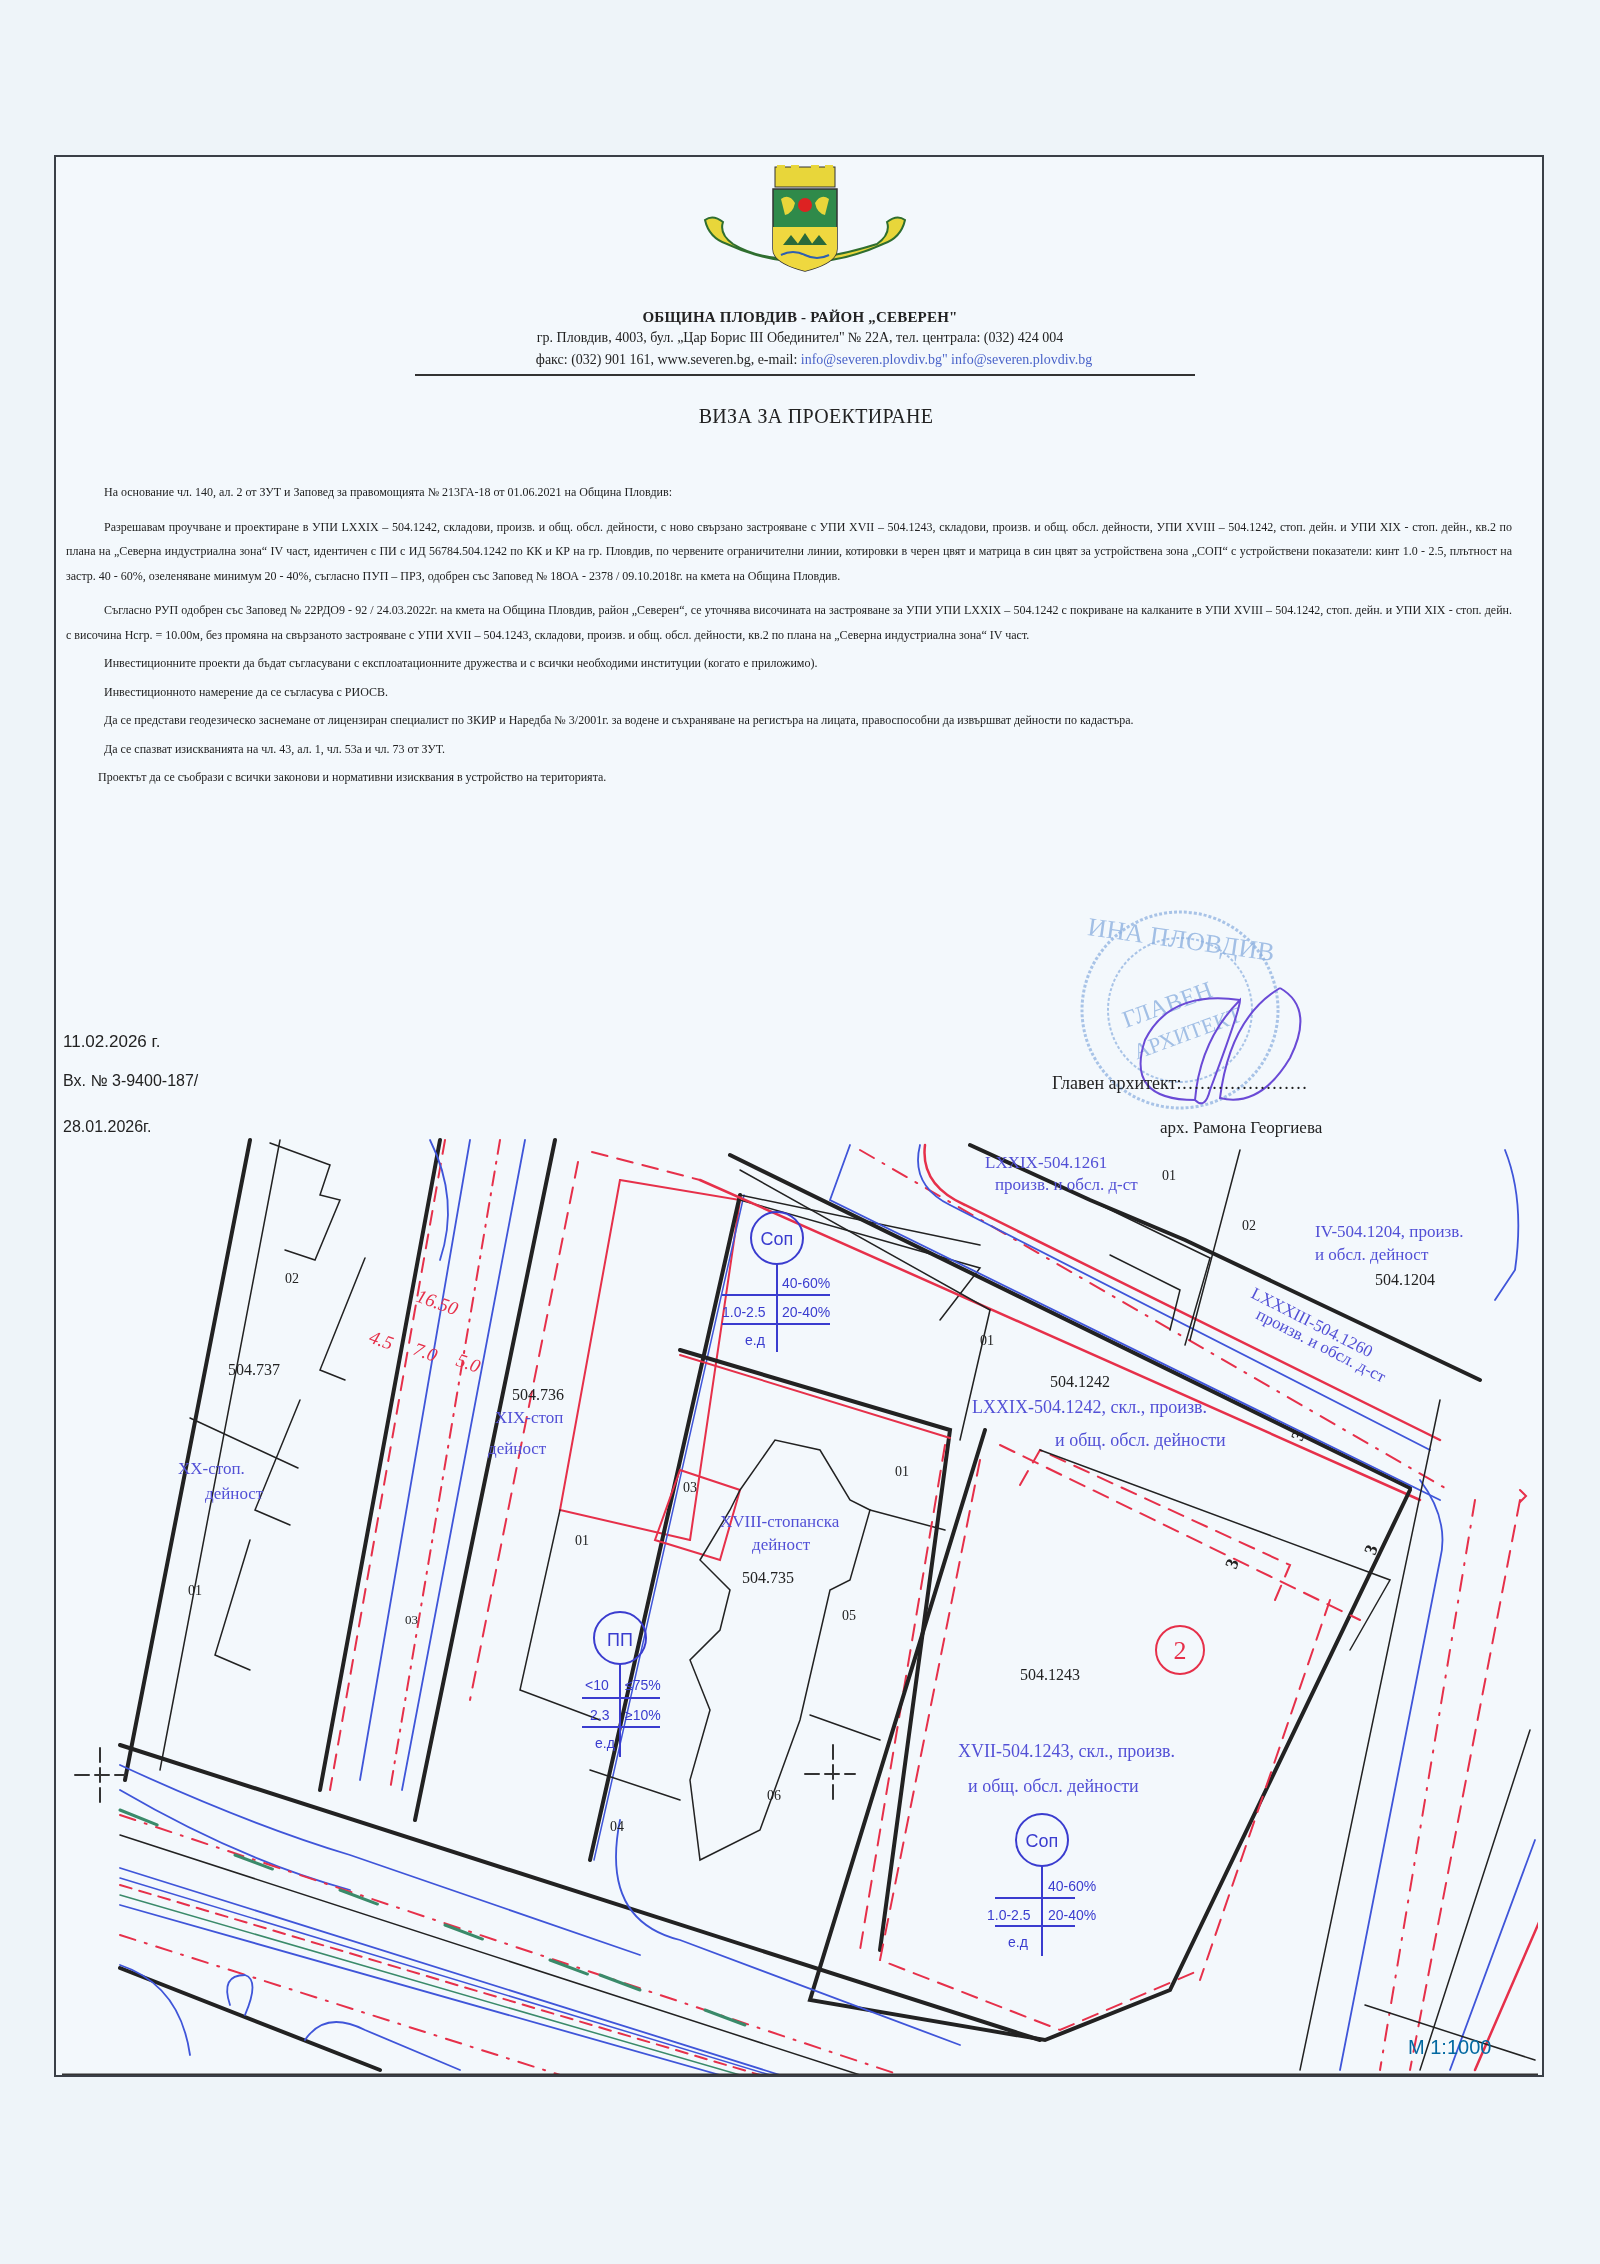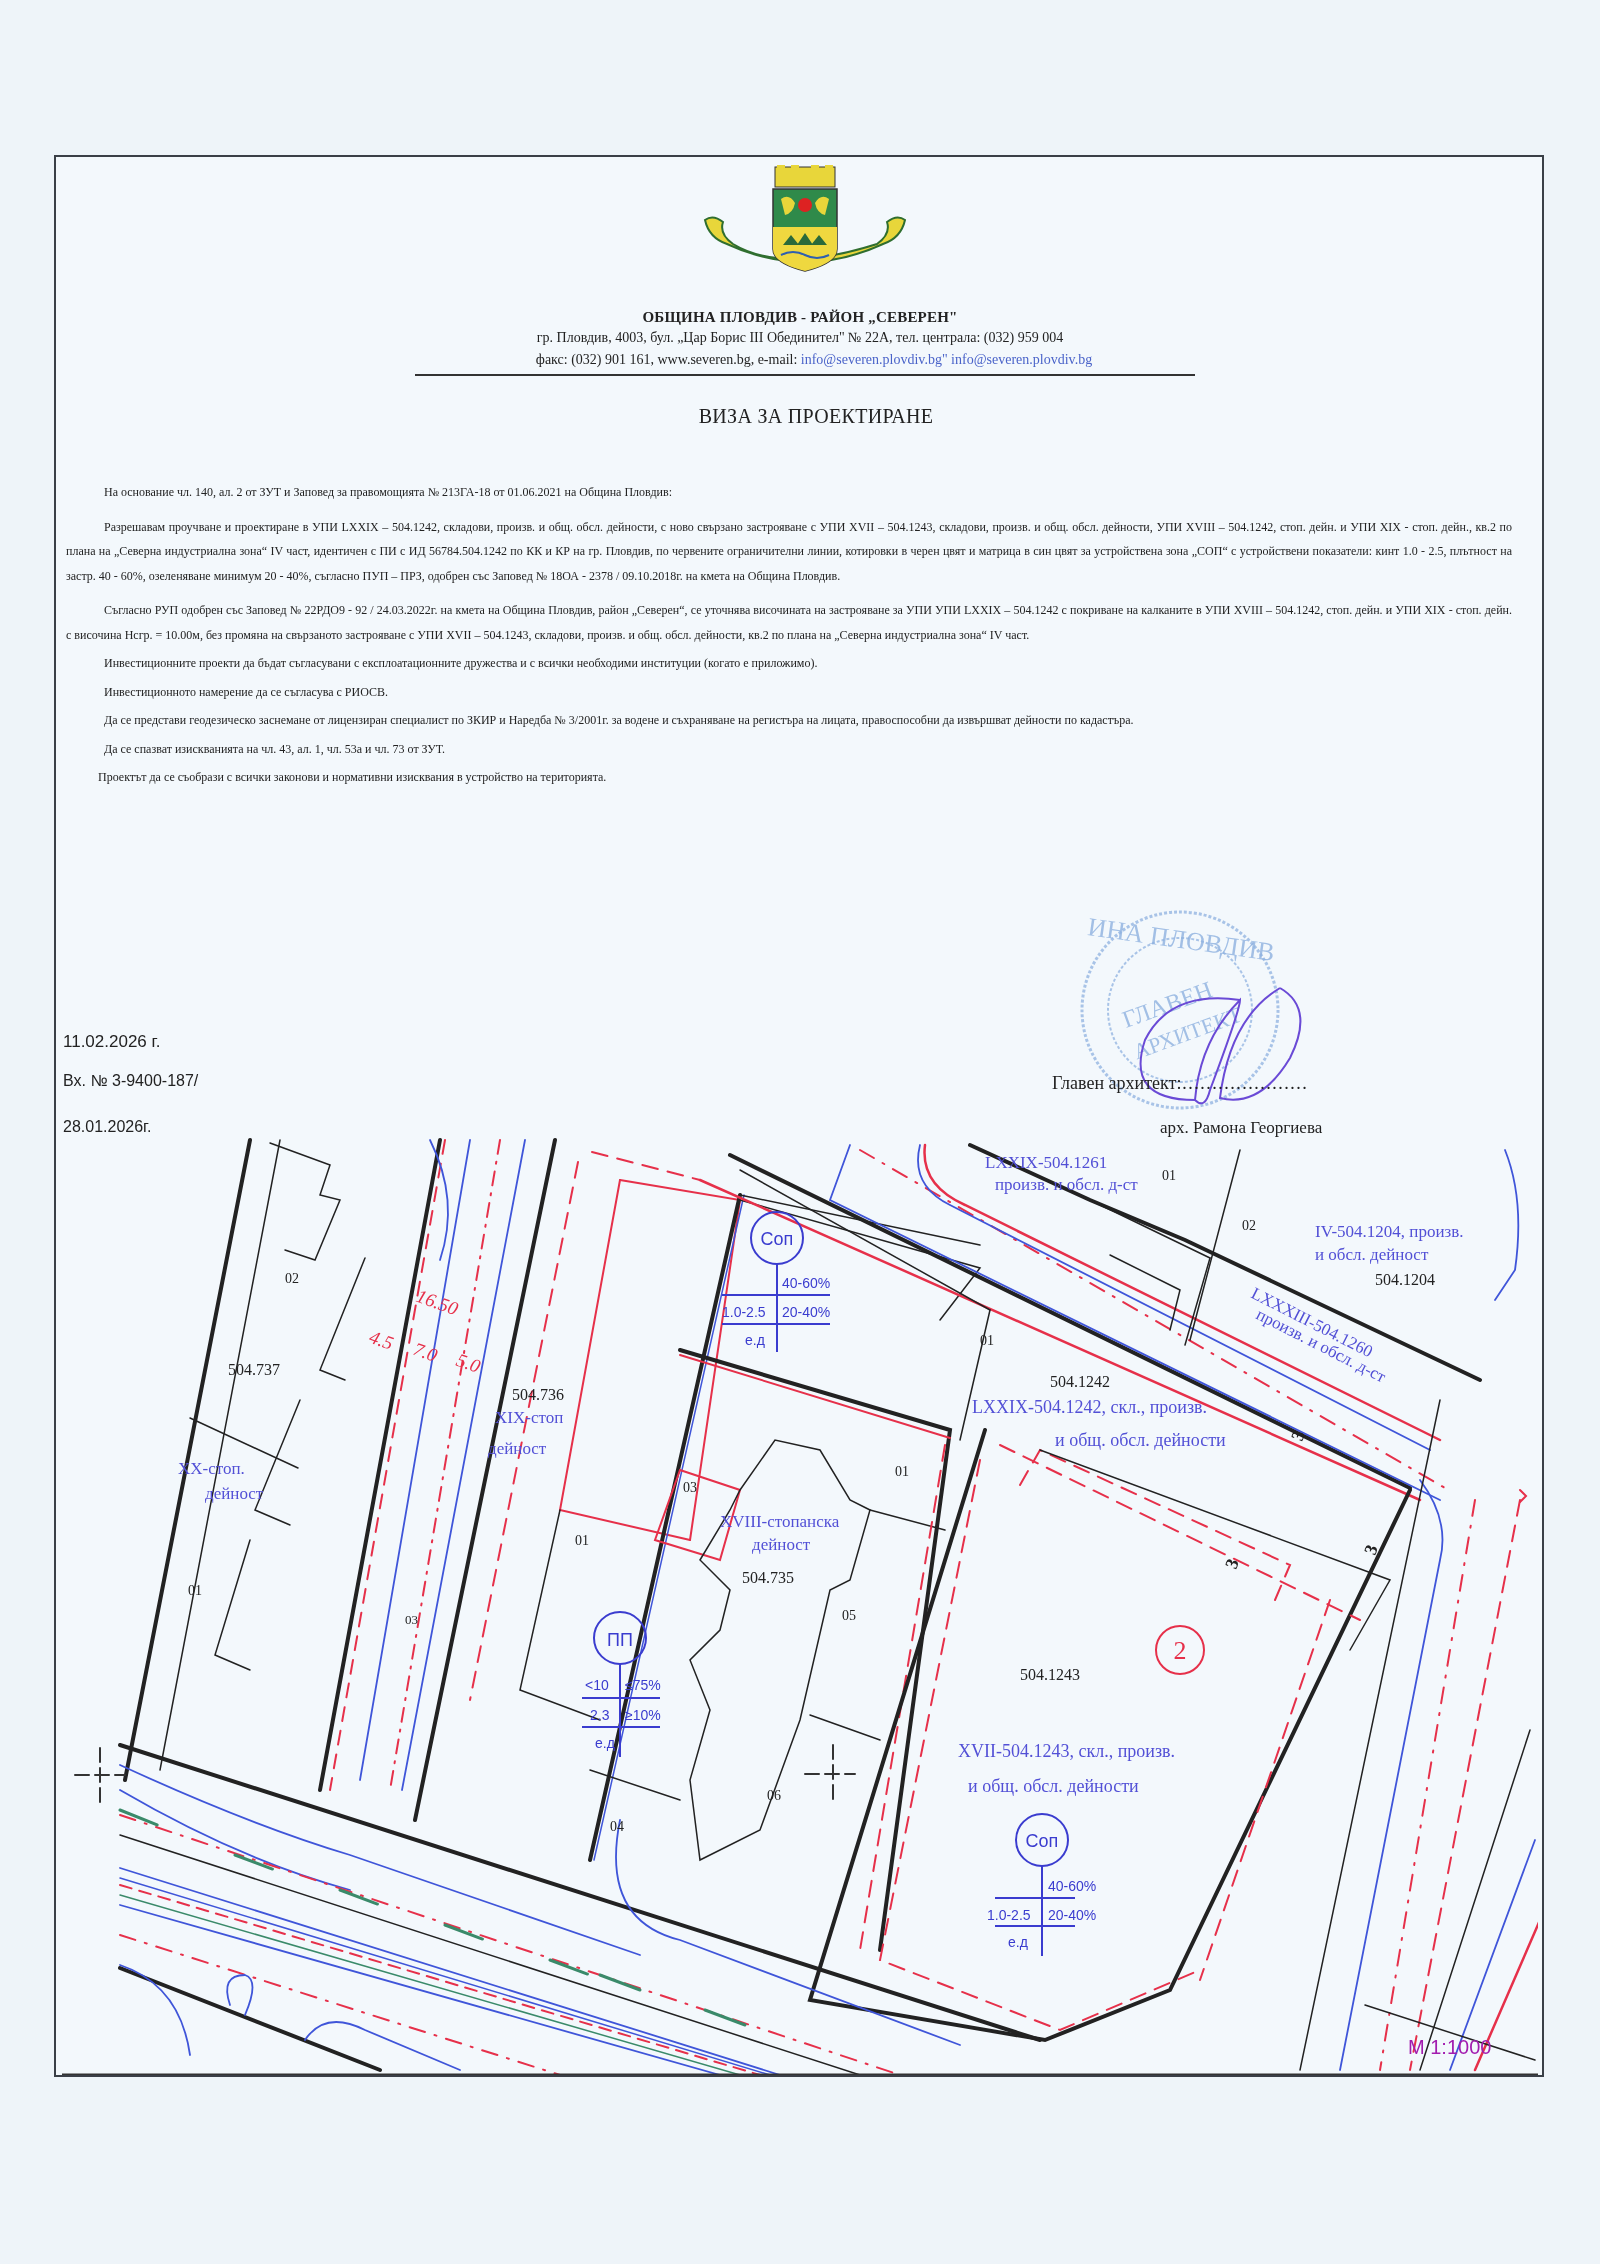--- a/index.html
+++ b/index.html
@@ -47,21 +47,21 @@
   .body-text p.tight { margin-top: 4px; }
   .date1 { position: absolute; left: 63px; top: 1032px; font-size: 17px; font-family: "Liberation Sans", sans-serif; }
   .inno  { position: absolute; left: 63px; top: 1072px; font-size: 16px; font-family: "Liberation Sans", sans-serif; }
   .date2 { position: absolute; left: 63px; top: 1118px; font-size: 16px; font-family: "Liberation Sans", sans-serif; }
   .sig-title { position: absolute; left: 1052px; top: 1073px; font-size: 18px; }
   .sig-name  { position: absolute; left: 1160px; top: 1118px; font-size: 17px; }
   .stamp { position: absolute; left: 1050px; top: 900px; width: 320px; height: 260px; }
   .map { position: absolute; left: 62px; top: 1130px; width: 1478px; height: 945px; }
   .scale-label {
     position: absolute; left: 1408px; top: 2036px;
-    font-family: "Liberation Sans", sans-serif; font-size: 20px; color: #a21caf;
+    font-family: "Liberation Sans", sans-serif; font-size: 20px; color: #0369a1;
   }
   .lbl-blue { fill: #5250d6; font-family: "Liberation Serif", serif; }
   .lbl-black { fill: #222; font-family: "Liberation Serif", serif; }
   .lbl-red { fill: #e6304a; font-family: "Liberation Serif", serif; }
   .lbl-sans-blue { fill: #3a3ccf; font-family: "Liberation Sans", sans-serif; }
 </style>
 </head>
 <body>
 
 <div class="frame"></div>
@@ -75,21 +75,21 @@
     <rect x="140" y="0" width="8" height="8" fill="#e8d63a"></rect>
   <path d="M88 24 h64 v60 q0 14 -32 22 q-32 -8 -32 -22z" fill="#2f8a4a" stroke="#333" stroke-width="1.5"></path>
   <path d="M88 62 h64 v22 q0 14 -32 22 q-32 -8 -32 -22z" fill="#efd83f"></path>
   <circle cx="120" cy="40" r="7" fill="#d22"></circle>
   <path d="M96 34 q8 -6 14 4 q-2 10 -10 12 z M144 34 q-8 -6 -14 4 q2 10 10 12 z" fill="#e8d63a"></path>
   <path d="M98 80 l8 -10 l8 10 z M112 80 l8 -12 l8 12 z M126 80 l8 -10 l8 10 z" fill="#2a6a3a"></path>
   <path d="M96 90 q12 -6 24 0 q12 6 24 0" stroke="#2f5fb0" stroke-width="2" fill="none"></path>
 </svg>
 
 <div class="org-name">ОБЩИНА ПЛОВДИВ - РАЙОН „СЕВЕРЕН"</div>
-<div class="addr1">гр. Пловдив, 4003, бул. „Цар Борис III Обединител" № 22А, тел. централа: (032) 959 004</div>
+<div class="addr1">гр. Пловдив, 4003, бул. „Цар Борис III Обединител" № 22А, тел. централа: (032) 424 004</div>
 <div class="addr2">
   <span>факс: (032) 901 161, www.severen.bg,  e-mail: </span><span class="email-link">info@severen.plovdiv.bg" info@severen.plovdiv.bg</span>
 </div>
 <div class="header-rule"></div>
 
 <div class="doc-title">ВИЗА ЗА ПРОЕКТИРАНЕ</div>
 
 <div class="body-text">
   <p>На основание чл. 140, ал. 2 от ЗУТ и Заповед за правомощията № 213ГА-18 от 01.06.2021 на Община Пловдив:</p>
   <p class="gap">Разрешавам проучване и проектиране в УПИ LXXIX – 504.1242, складови, произв. и общ. обсл. дейности, с ново свързано застрояване с УПИ XVII – 504.1243, складови, произв. и общ. обсл. дейности, УПИ XVIII – 504.1242, стоп. дейн. и УПИ XIX - стоп. дейн., кв.2 по плана на „Северна индустриална зона“ IV част, идентичен с ПИ с ИД 56784.504.1242 по КК и КР на гр. Пловдив, по червените ограничителни линии, котировки в черен цвят и матрица в син цвят за устройствена зона „СОП“ с устройствени показатели: кинт 1.0 - 2.5, плътност на застр. 40 - 60%, озеленяване минимум 20 - 40%, съгласно ПУП – ПРЗ, одобрен със Заповед № 18ОА - 2378 / 09.10.2018г. на кмета на Община Пловдив.</p>

